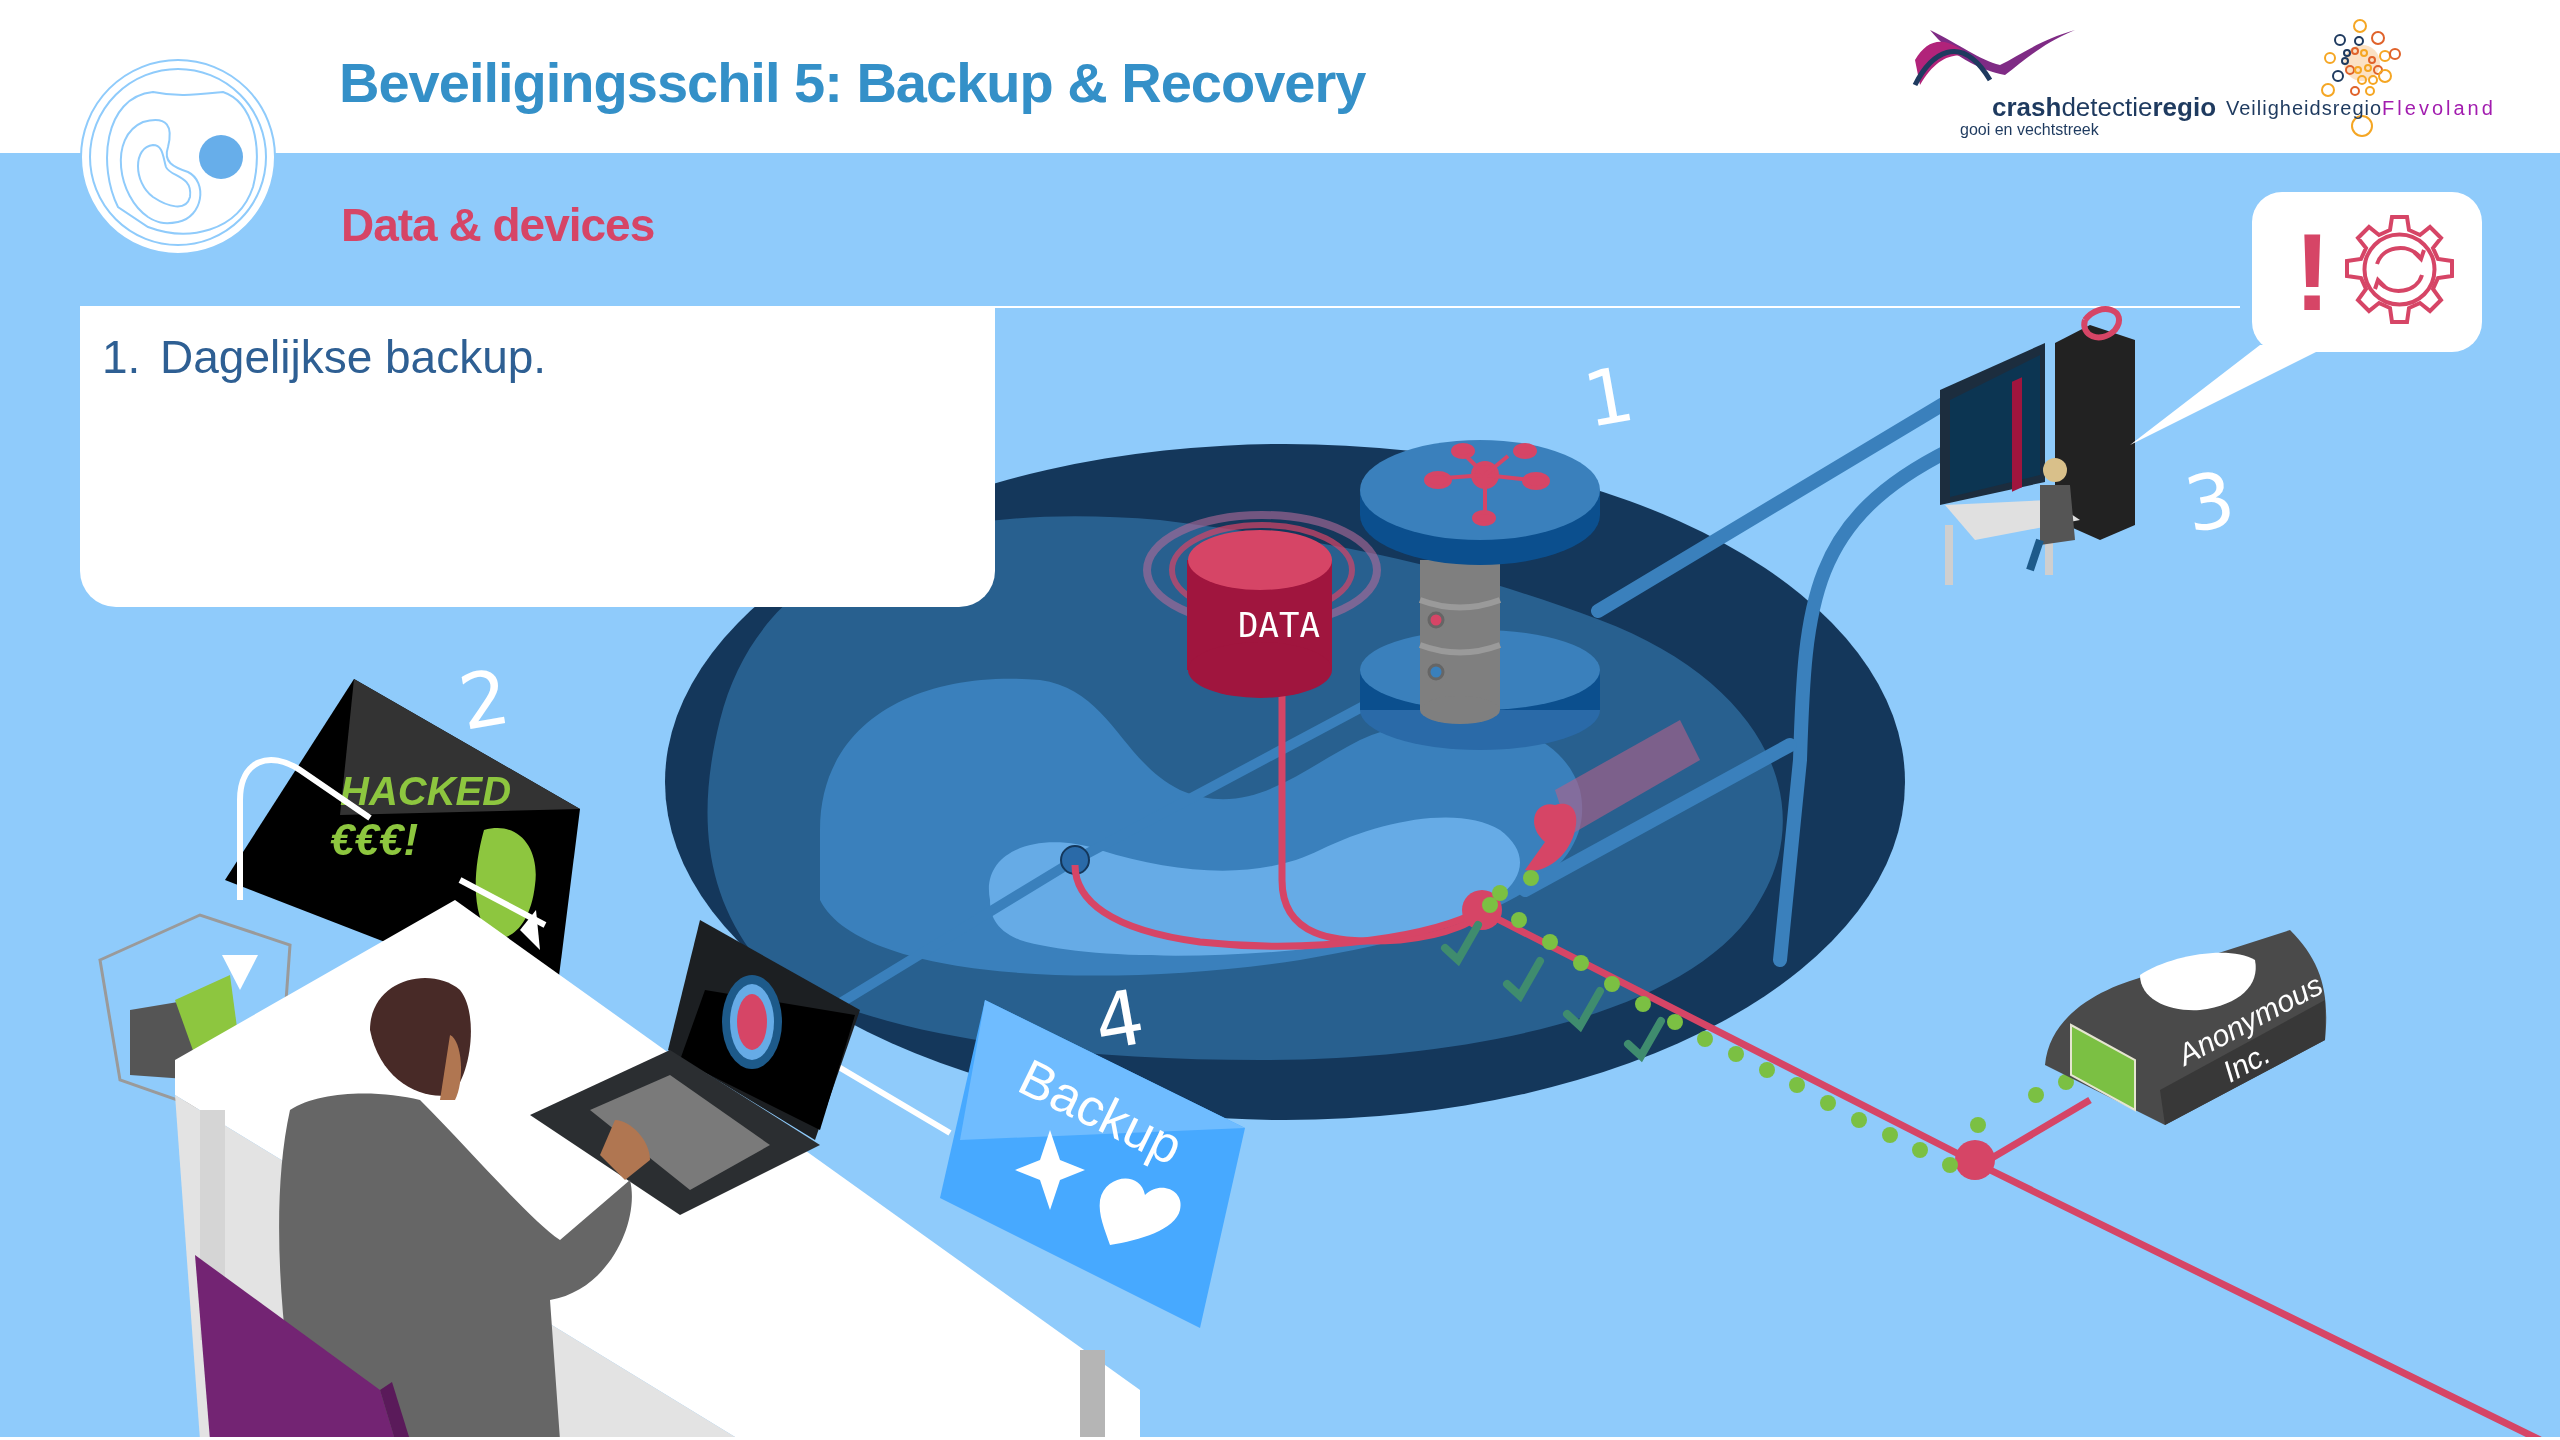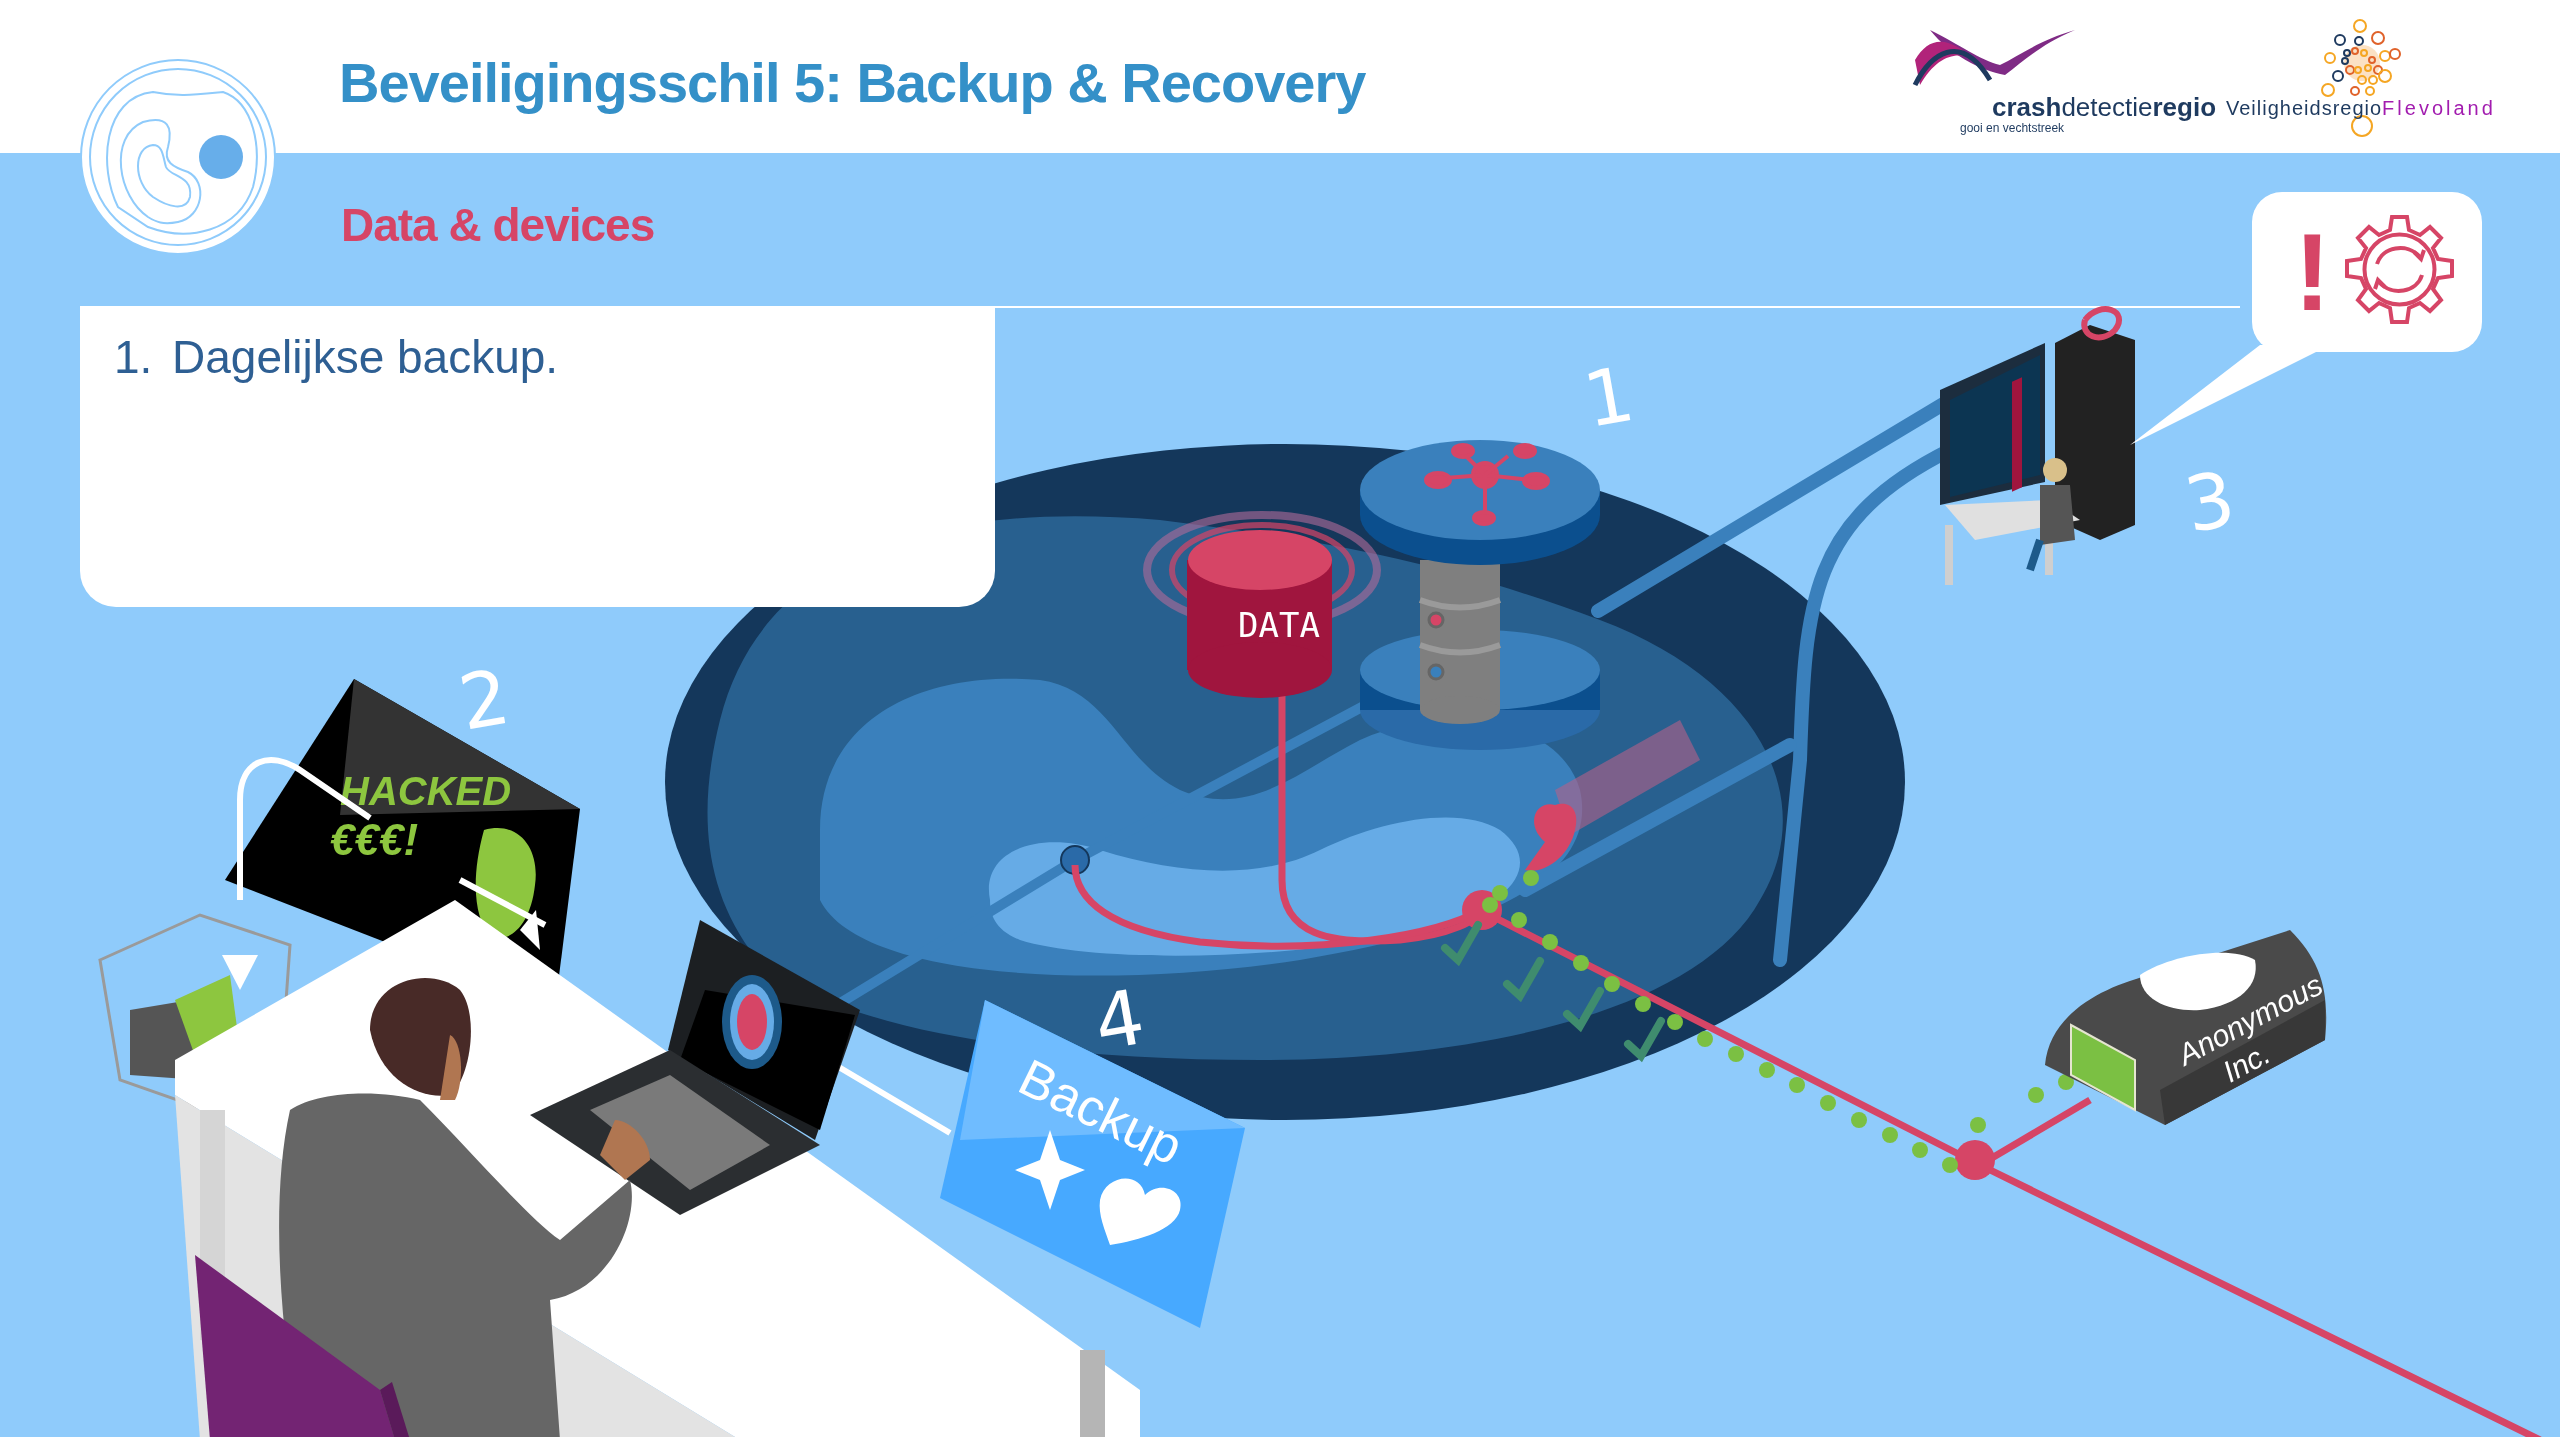--- a/index.html
+++ b/index.html
@@ -4,26 +4,26 @@
 <style>
   html,body{margin:0;padding:0;}
   body{width:2560px;height:1440px;position:relative;overflow:hidden;background:#8fcbfb;font-family:"Liberation Sans","DejaVu Sans",sans-serif;}
   .abs{position:absolute;}
   #header{left:0;top:0;width:2560px;height:153px;background:#ffffff;}
   #title{left:339px;top:50px;font-size:56px;font-weight:bold;color:#3490c8;letter-spacing:-1px;white-space:nowrap;font-family:Liberation Sans, sans-serif;}
   #subtitle{left:341px;top:198px;font-size:46px;font-weight:bold;color:#d64566;letter-spacing:-1px;white-space:nowrap;}
   #sepline{left:80px;top:306px;width:2160px;height:2px;background:#ffffff;}
   #listbox{left:80px;top:307px;width:915px;height:300px;background:#ffffff;border-radius:0 0 36px 36px;}
   #listbox ol{margin:0;padding:22px 0 0 0;list-style:none;}
-  #listbox li{font-size:46px;color:#2e5f93;line-height:57px;white-space:nowrap;padding-left:34px;}
+  #listbox li{font-size:46px;color:#2e5f93;line-height:57px;white-space:nowrap;padding-left:22px;}
   #listbox li span.n{display:inline-block;width:58px;}
   #scene{left:0;top:0;width:2560px;height:1440px;}
   #logo1-text{left:1992px;top:92px;font-size:26px;color:#1e3a5f;white-space:nowrap;}
   #logo1-text b{font-weight:bold;}
-  #logo1-sub{left:1960px;top:119px;font-size:12px;color:#1e3a5f;white-space:nowrap;}
+  #logo1-sub{left:1960px;top:119px;font-size:16px;color:#1e3a5f;white-space:nowrap;}
   #logo2-text{left:2226px;top:97px;font-size:20px;white-space:nowrap;color:#1e3a5f;letter-spacing:1px;}
   #logo2-text .fl{color:#a21caf;letter-spacing:3px;}
   #bubble{left:2252px;top:192px;width:230px;height:160px;background:#fff;border-radius:30px;}
   #bubble-excl{left:2294px;top:208px;font-size:110px;font-weight:bold;color:#d64566;}
   #footerline{left:0;top:1437px;width:2560px;height:3px;background:#fff;}
 </style>
 </head>
 <body>
 
 <div id="header" class="abs"></div>

